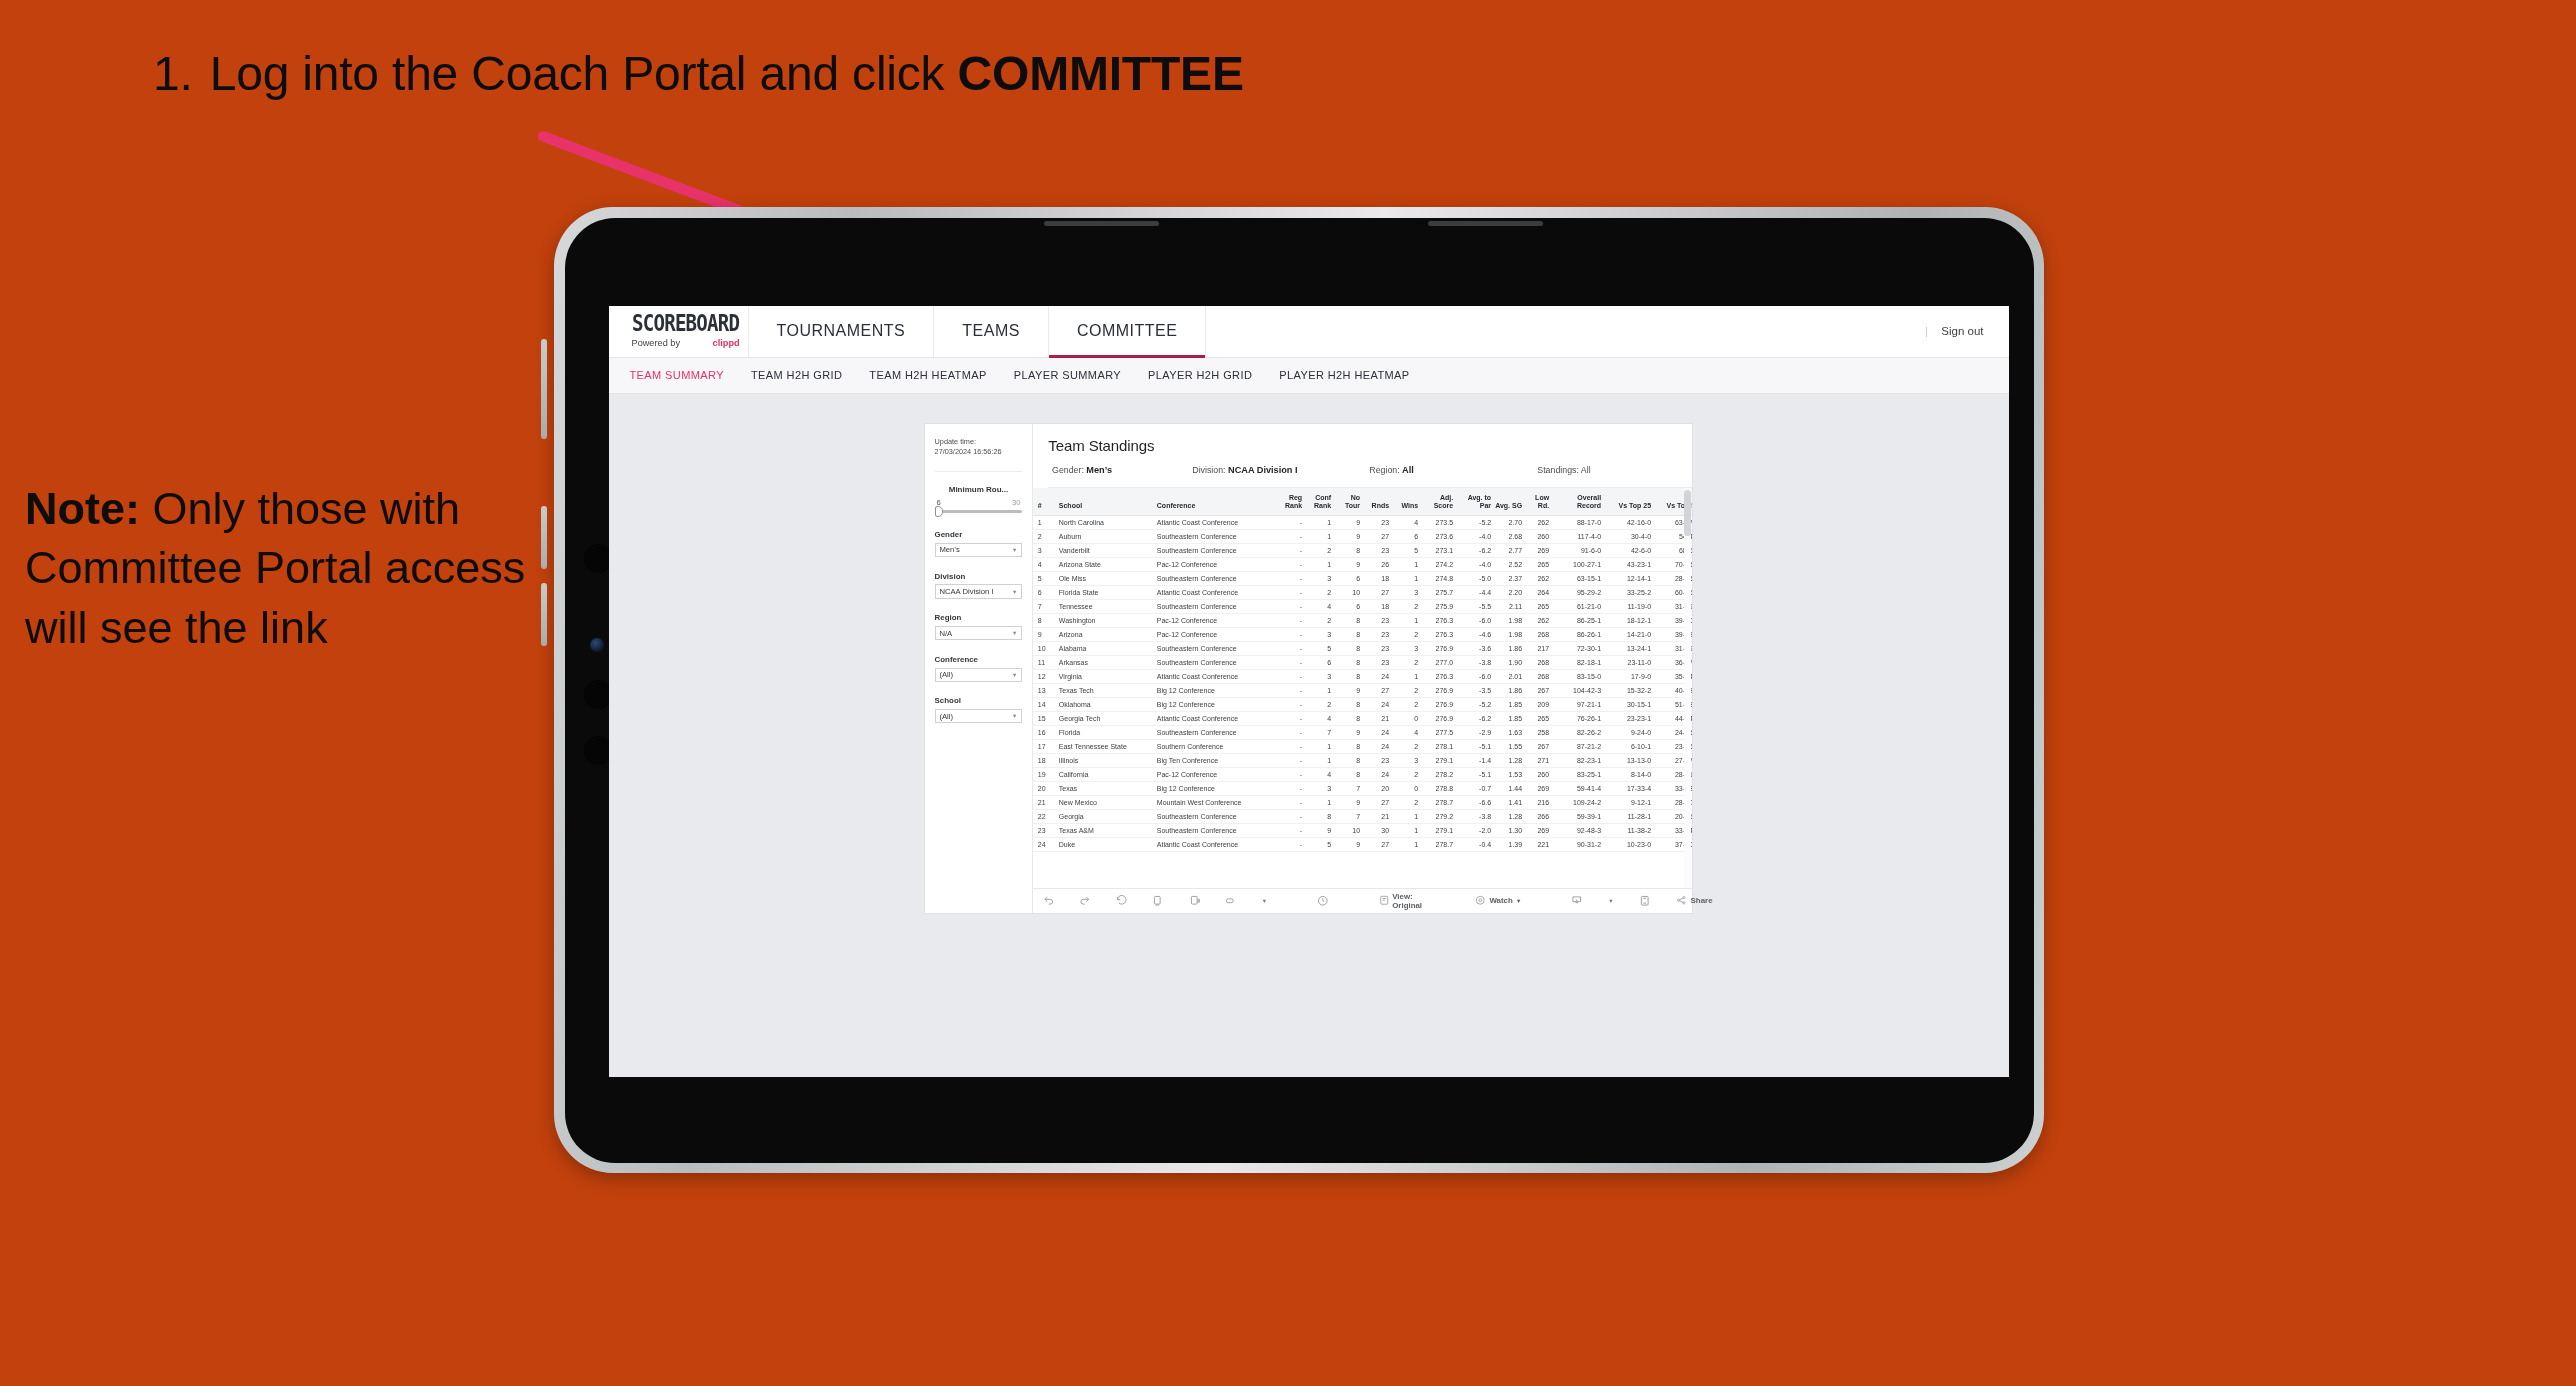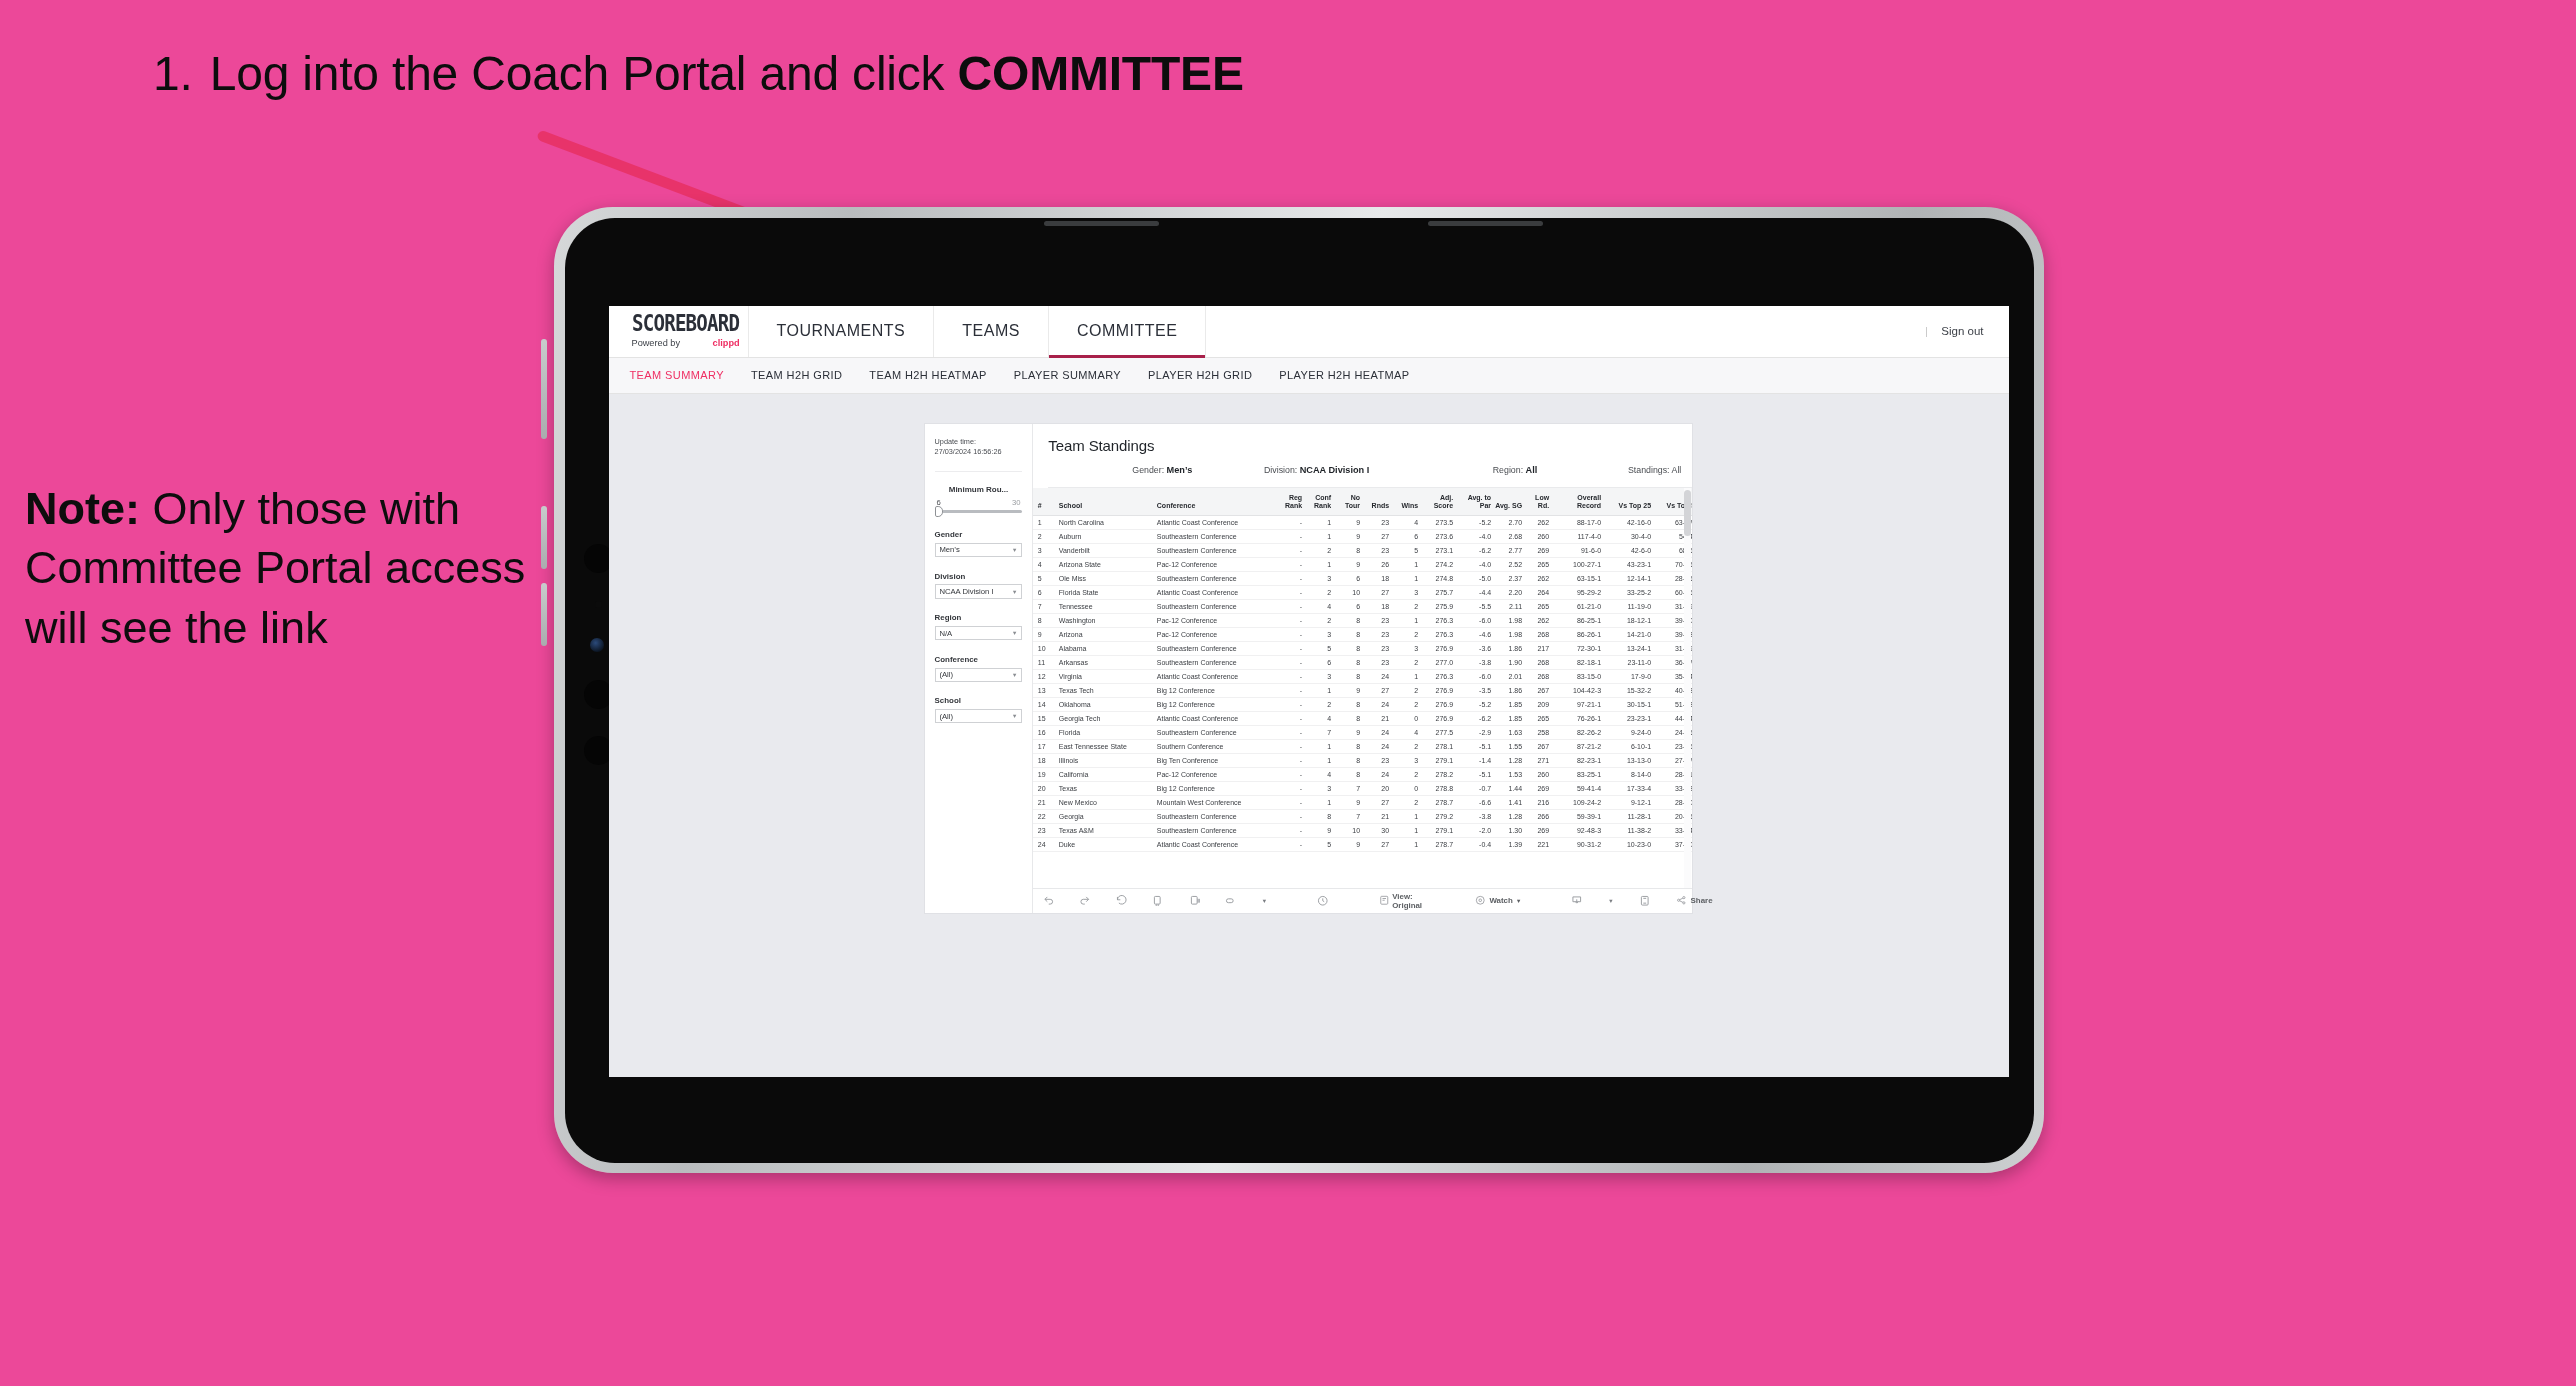--- a/index.html
+++ b/index.html
@@ -4,21 +4,21 @@
 <style>
   * { box-sizing: border-box; margin: 0; padding: 0; }
   html, body {
     width: 2576px; height: 1386px;
     background: #ffffff;
     font-family: "Liberation Sans", sans-serif;
     overflow: hidden;
   }
 
   
-  #slide { position: relative; width: 2576px; height: 1386px; background: #ec4899; }
+  #slide { position: relative; width: 2576px; height: 1386px; background: #c2410c; }
 
   
   #slide-heading {
     position: absolute;
     left: 153px; top: 46px;
     font-size: 48px;
     font-weight: 400;
     color: #0d0d0d;
     letter-spacing: -0.2px;
     white-space: nowrap;
@@ -255,21 +255,20 @@
     font-weight: 400;
     letter-spacing: -0.1px;
   }
   #viz-filters-row {
     display: flex;
     margin-top: 11.5px;
     padding-bottom: 11.5px;
     border-bottom: 1px solid #e9eaec;
     font-size: 8.8px;
     color: #4a4d52;
-    text-align: right;
   }
   .viz-filter { white-space: nowrap; }
   .viz-filter b { color: #1f2328; font-weight: 700; font-size: 9.2px; }
   #vf-gender   { width: 144px; padding-left: 3.8px; }
   #vf-division { width: 177px; }
   #vf-region   { width: 168px; }
   #vf-conf     { width: 144px; }
 
   
   #table-wrap { flex: 1; overflow: hidden; position: relative; background:#fff; }

